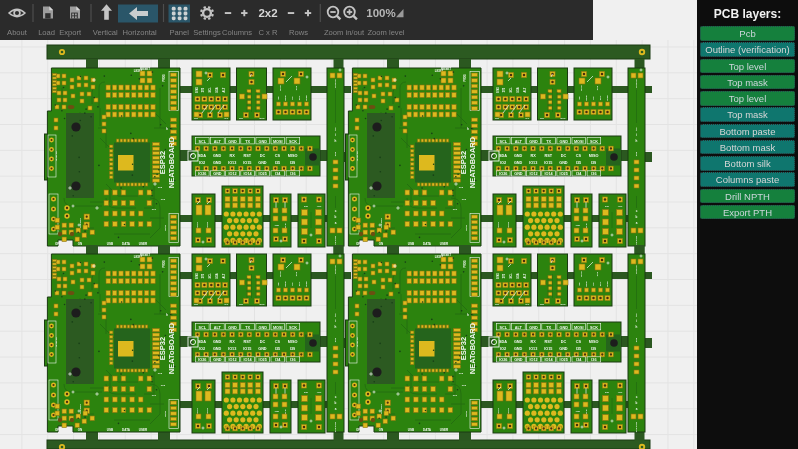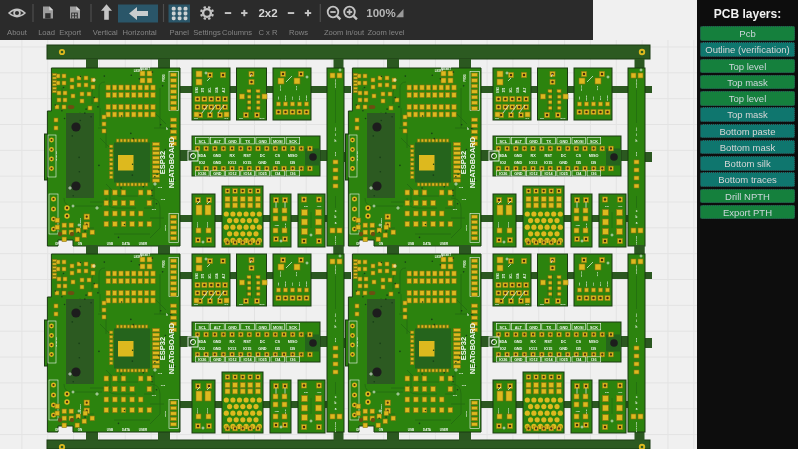--- a/index.html
+++ b/index.html
@@ -774,15 +774,15 @@
     <h3>PCB layers:</h3>
 <div class="sb on" style="top:26.0px">Pcb</div>
 <div class="sb off" style="top:42.2px">Outline (verification)</div>
 <div class="sb on" style="top:58.5px">Top level</div>
 <div class="sb on" style="top:74.8px">Top mask</div>
 <div class="sb on" style="top:91.0px">Top level</div>
 <div class="sb off" style="top:107.2px">Top mask</div>
 <div class="sb off" style="top:123.5px">Bottom paste</div>
 <div class="sb off" style="top:139.8px">Bottom mask</div>
 <div class="sb off" style="top:156.0px">Bottom silk</div>
-<div class="sb off" style="top:172.2px">Bottom traces</div>
+<div class="sb off" style="top:172.2px">Columns paste</div>
 <div class="sb on" style="top:188.5px">Drill NPTH</div>
 <div class="sb on" style="top:204.8px">Export PTH</div>
 </div>
 </body></html>

